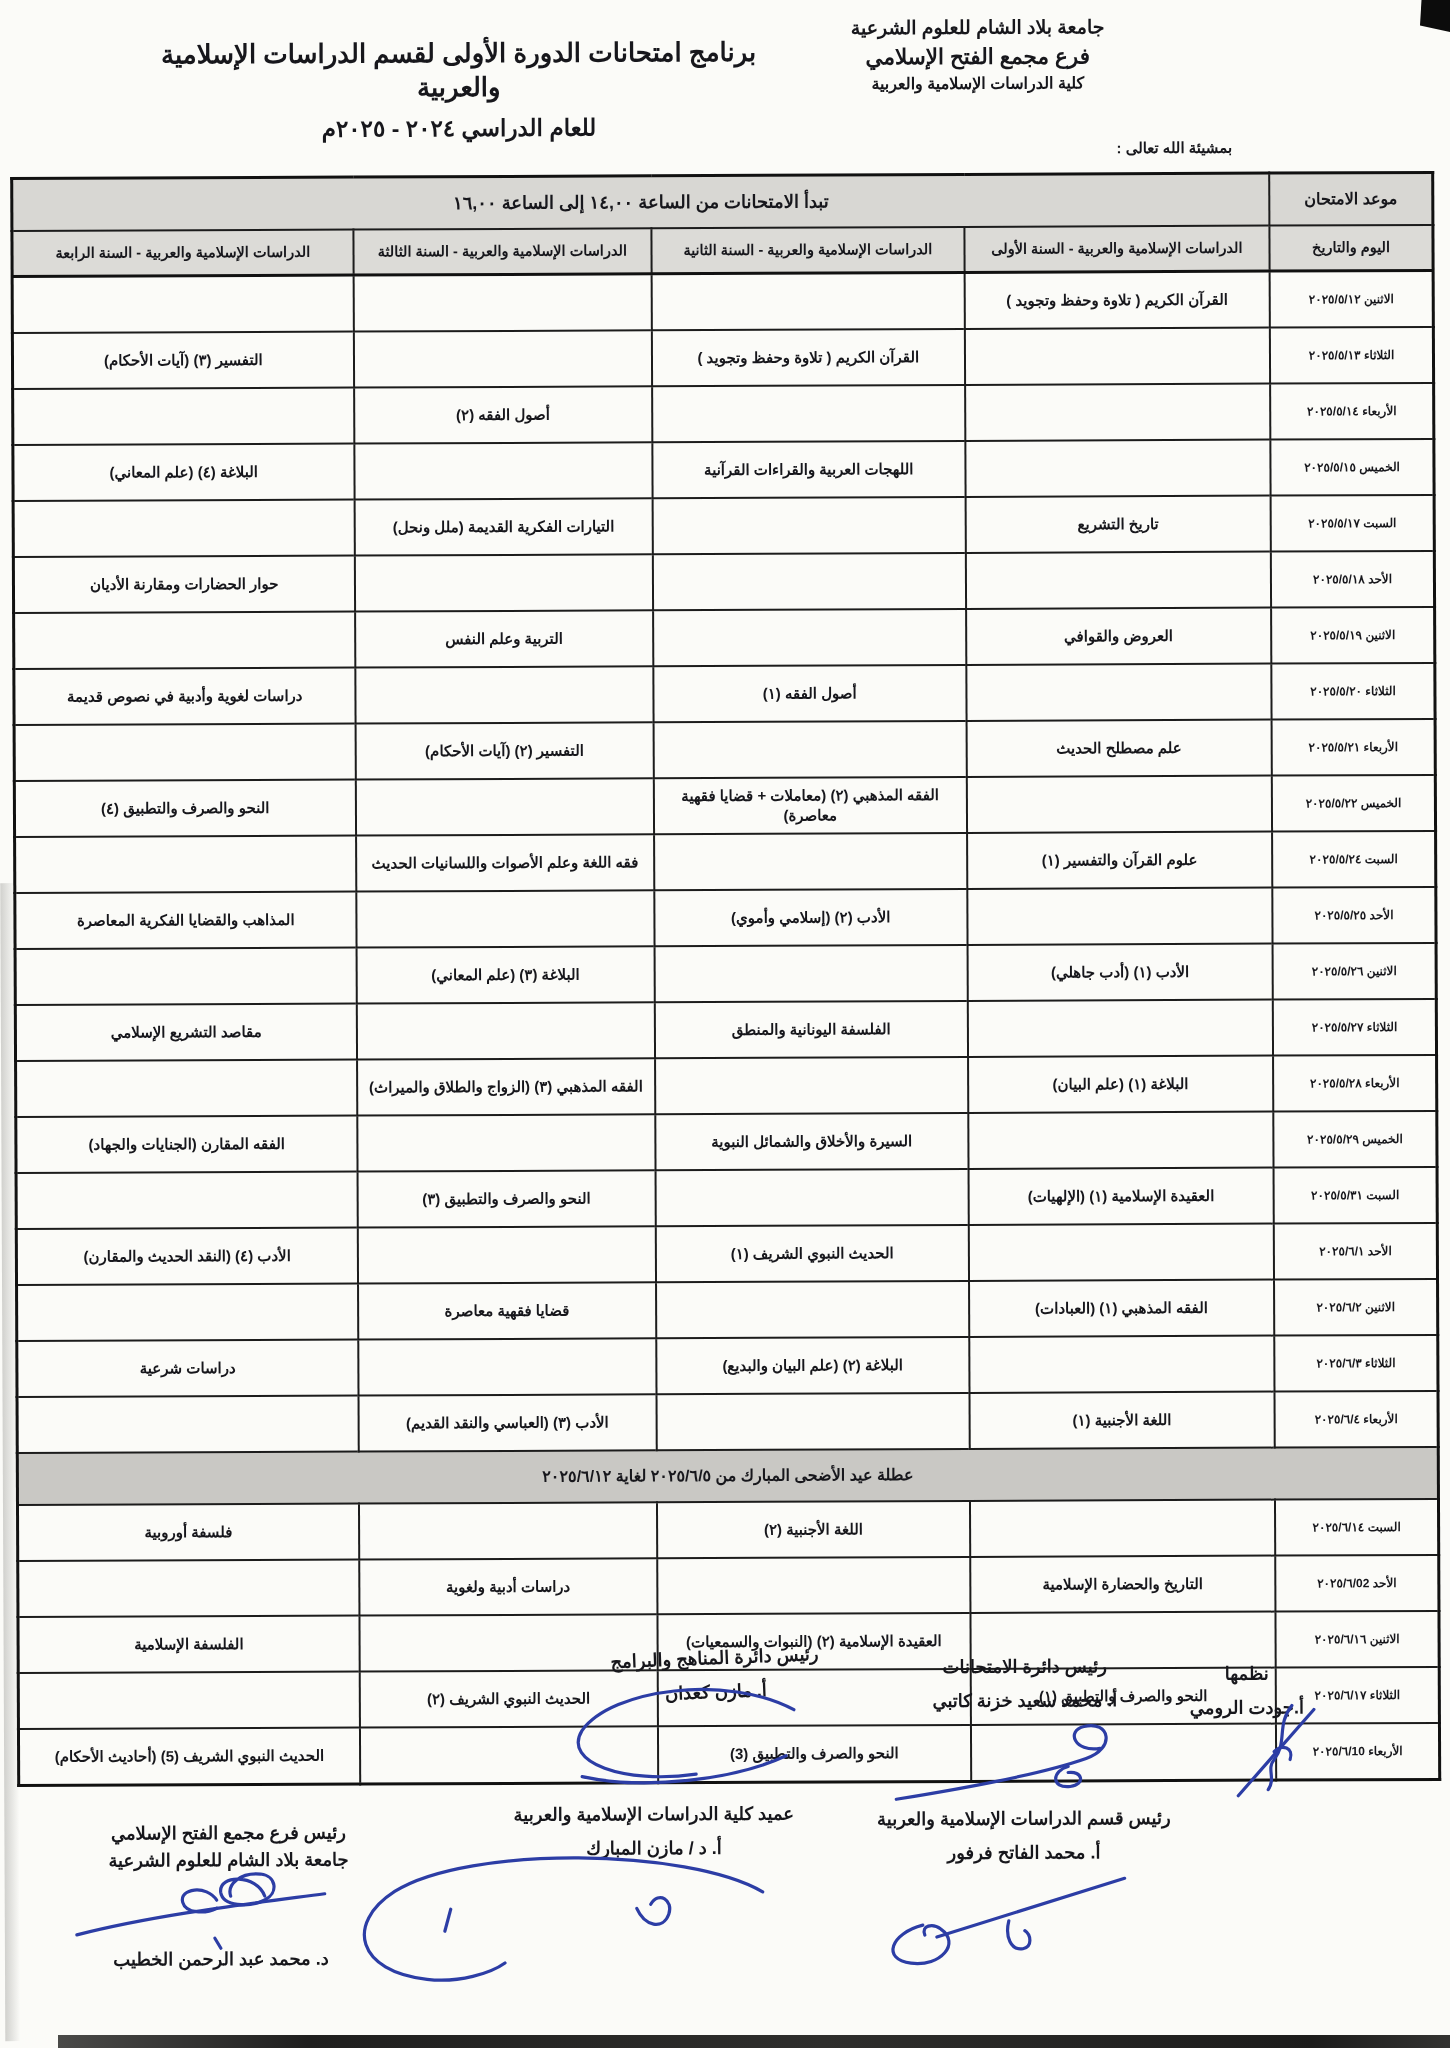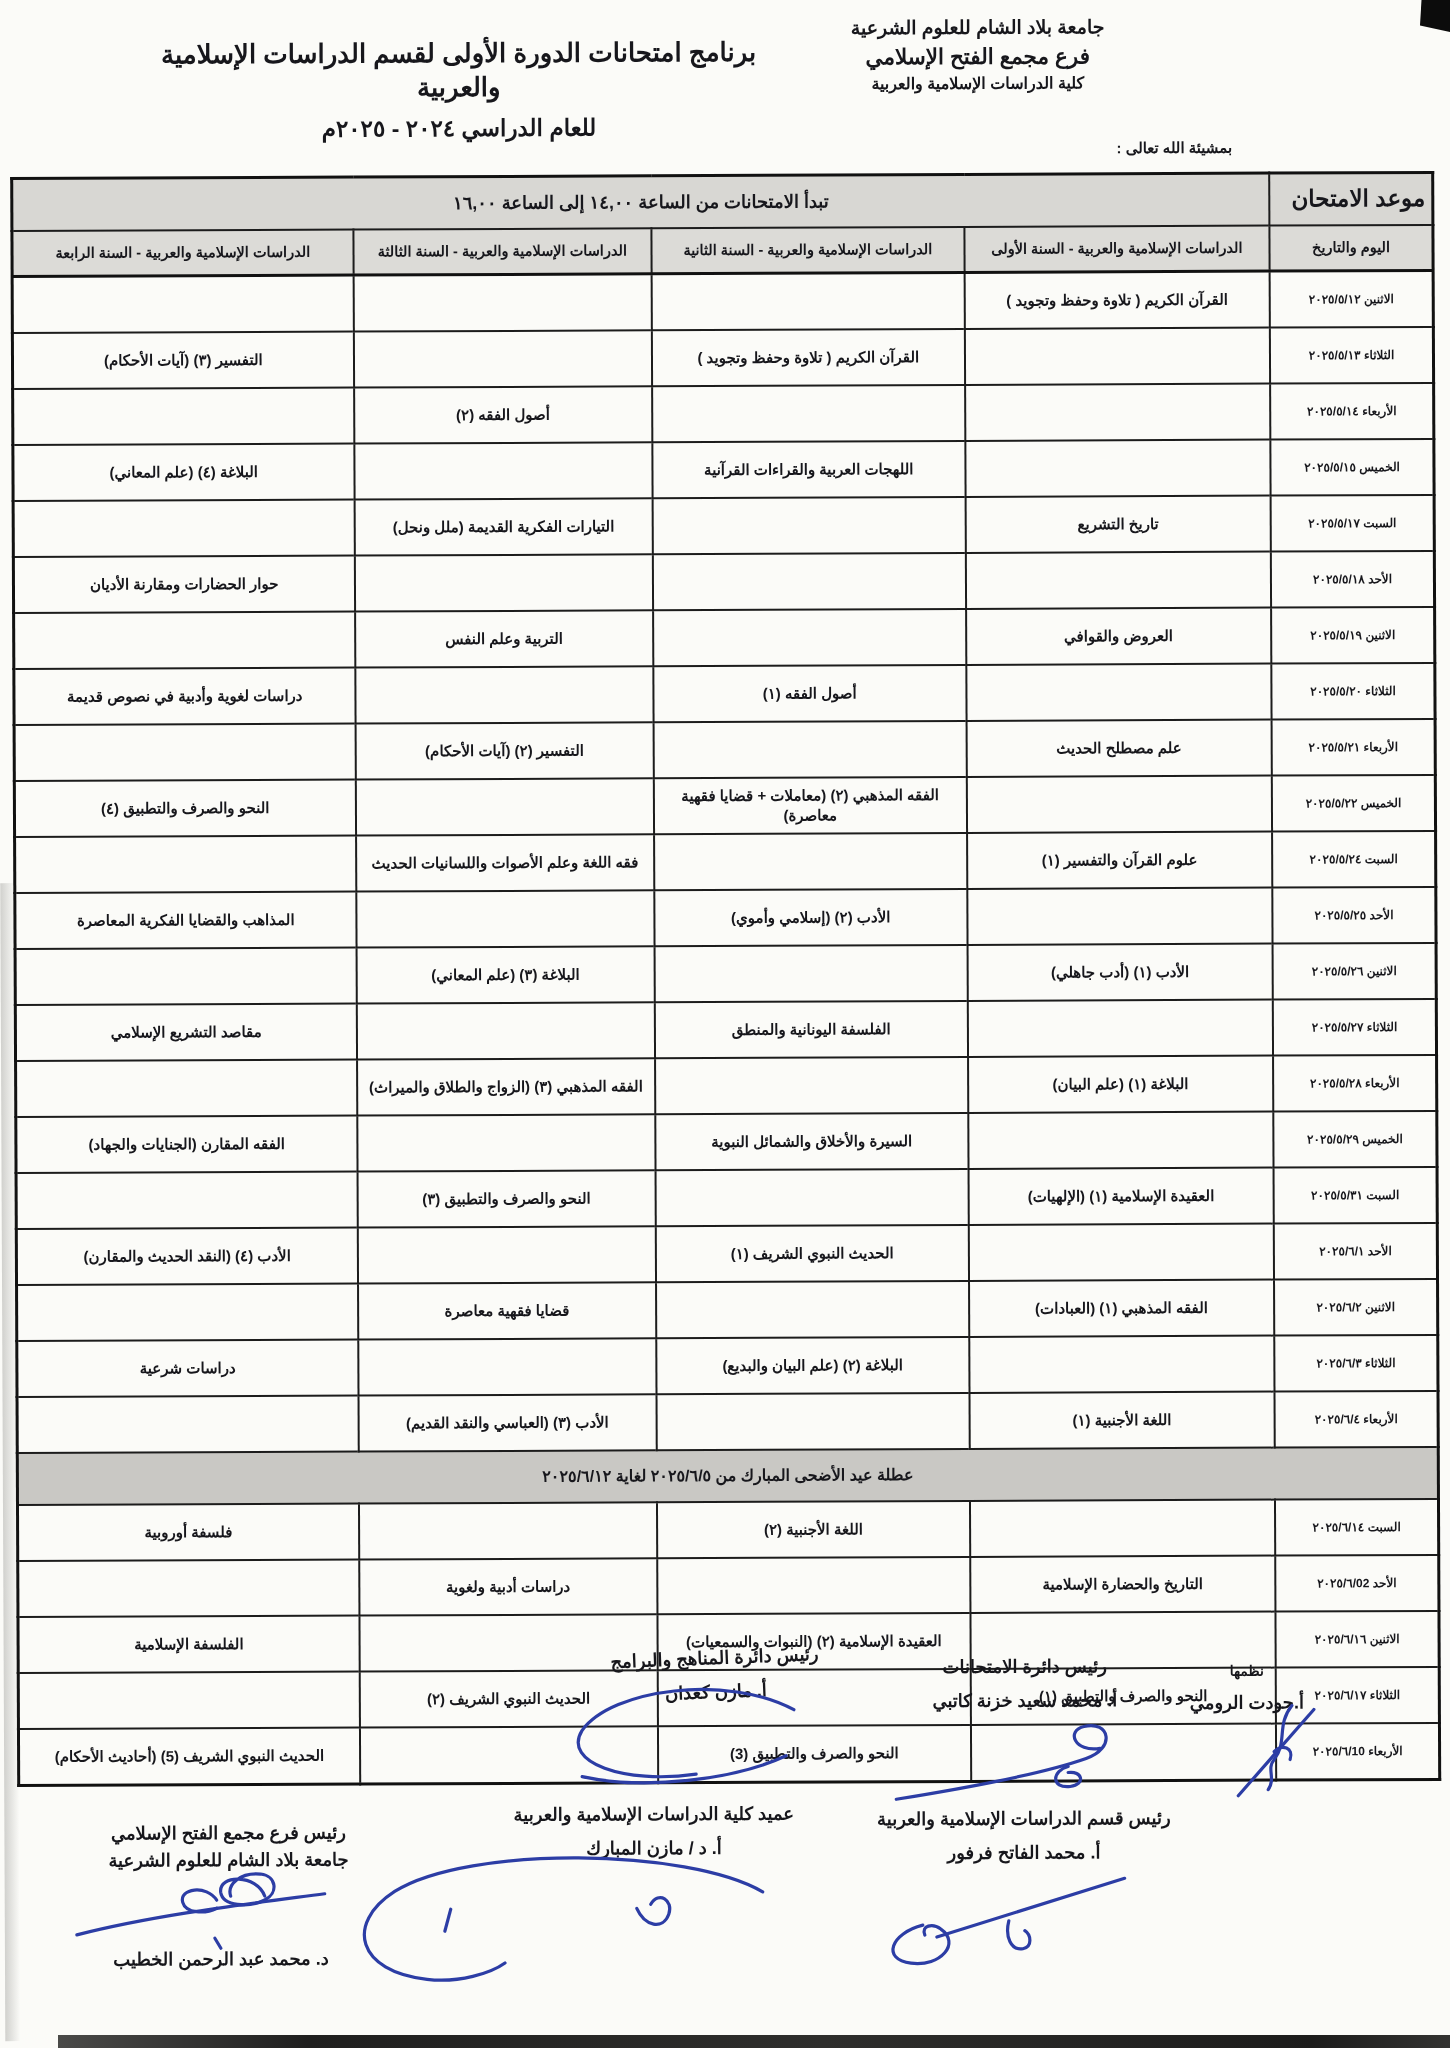--- a/index.html
+++ b/index.html
@@ -27,32 +27,32 @@
   .note{position:absolute;top:141px;right:215px;font-size:15px;}
   
   table.exam-table{
     position:absolute;top:174px;right:13px;width:1424px;
     border-collapse:collapse;table-layout:fixed;direction:rtl;text-align:center;
     border:3px solid #111;
   }
   .exam-table th,.exam-table td{border:2px solid #1c1c1c;padding:2px 6px;vertical-align:middle;}
   .exam-table thead{border-bottom:3px solid #111;}
   tr.time-row{height:52px;background:#d8d7d3;}
-  th.time-label{font-size:23px;text-align:right;}
+  th.time-label{font-size:16px;}
   th.time-note{font-size:18px;letter-spacing:0.3px;}
   tr.col-row{height:46px;background:#dcdbd7;font-size:14.5px;}
   .exam-table tbody td{height:50px;font-size:15px;line-height:1.35;}
   .exam-table td.date-cell{font-size:12px;white-space:nowrap;}
   .exam-table tr.holiday-row td{background:#c9c8c4;height:46px;font-size:16px;}
   
   .sig-block{position:absolute;text-align:center;line-height:1.4;}
   .sig-role{font-size:18px;}
   .sig-name{font-size:18px;margin-top:9px;}
   .sig-organizer{right:112px;top:1664px;width:190px;}
-  .sig-organizer .sig-role{font-size:14px;}
+  .sig-organizer .sig-role{font-size:18px;}
   .sig-exams{right:304px;top:1656px;width:250px;}
   .sig-curricula{right:586px;top:1646px;width:305px;transform:rotate(-2deg);}
   .sig-dept{right:258px;top:1808px;width:345px;}
   .sig-dean{right:608px;top:1802px;width:385px;}
   .sig-branch{right:1076px;top:1818px;width:300px;}
   .sig-branch .sig-role{line-height:1.5;}
   .sig-branch-name{right:1098px;top:1936px;width:272px;}
   svg.sig{position:absolute;overflow:visible;}
   svg.sig path{fill:none;stroke:#2c3da5;stroke-width:3.2;stroke-linecap:round;stroke-linejoin:round;}
   .sig-roumi{right:126px;top:1702px;}

